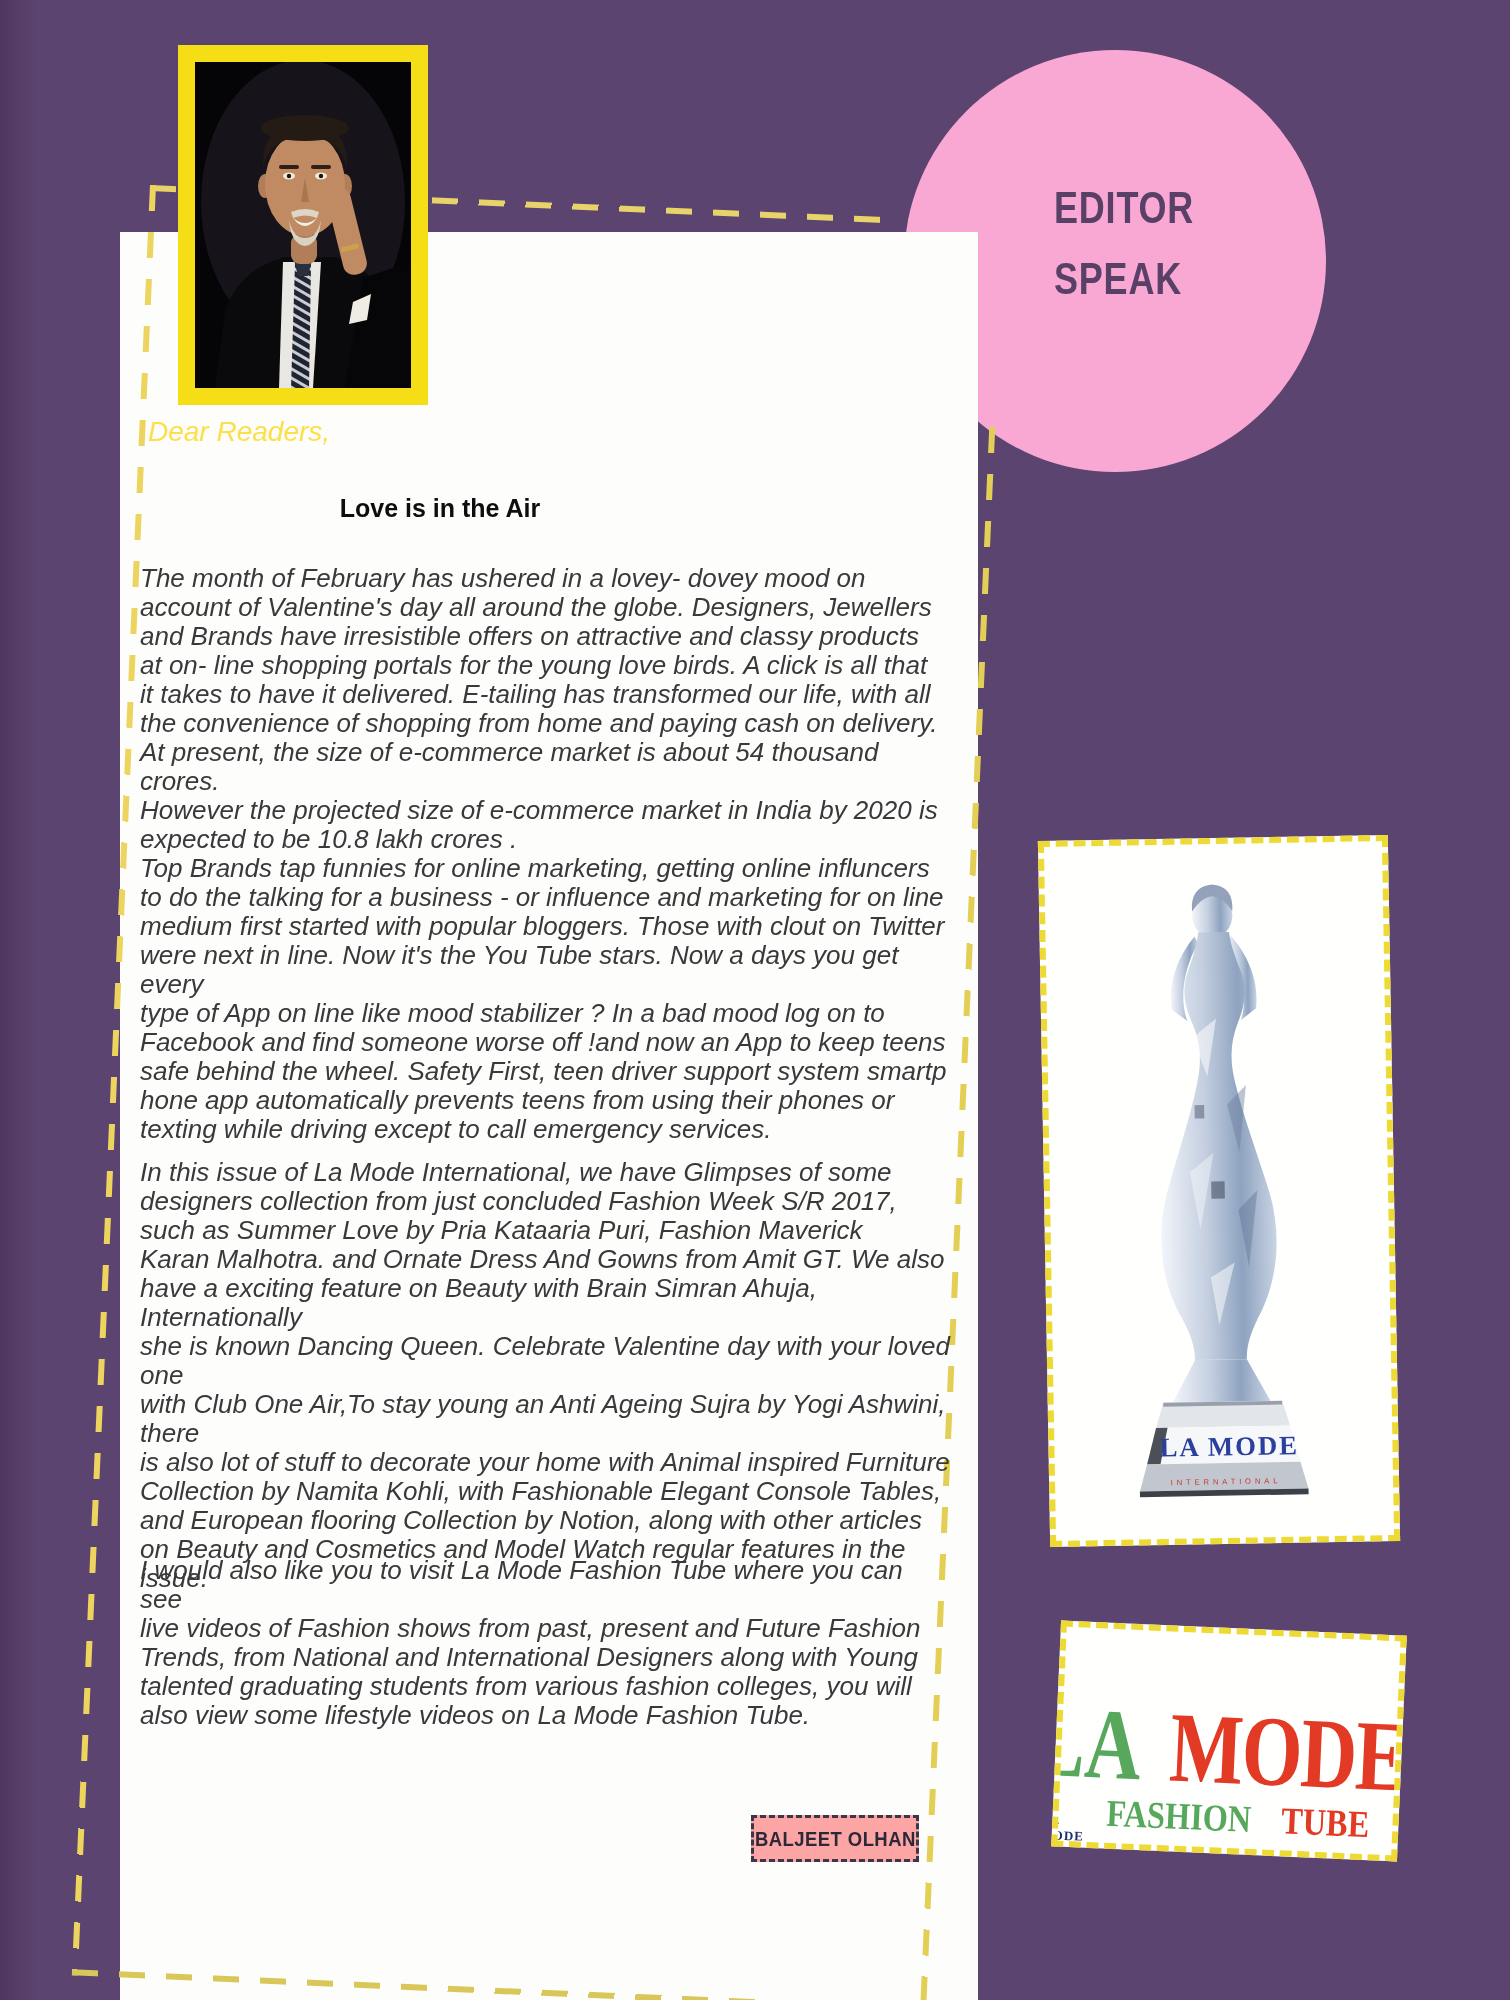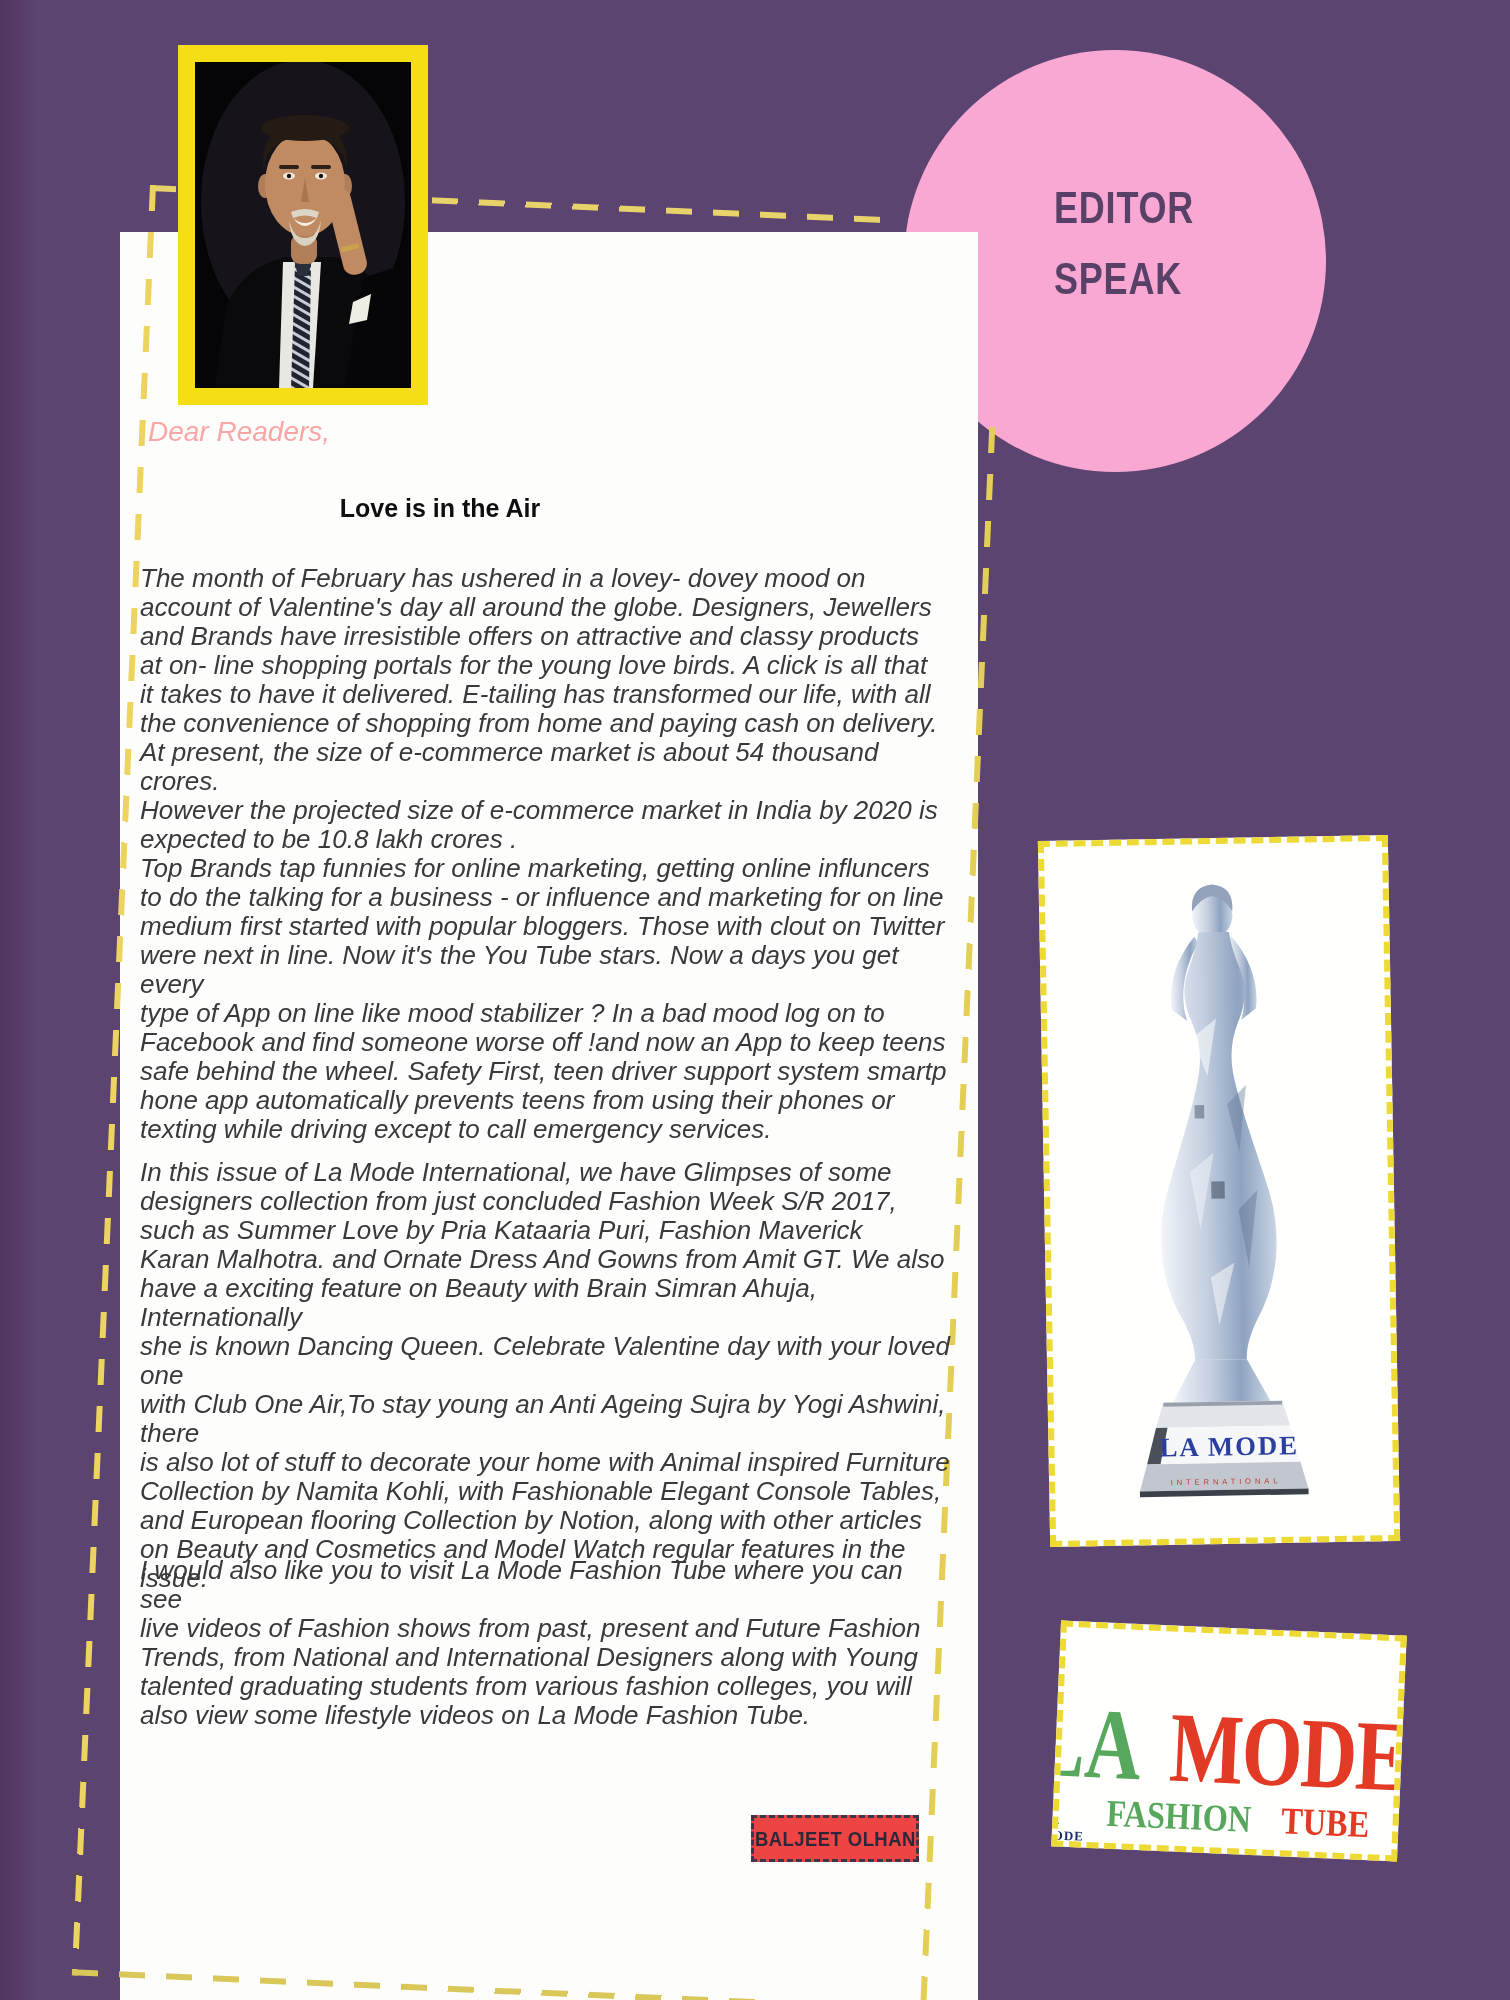--- a/index.html
+++ b/index.html
@@ -36,28 +36,28 @@
     background:repeating-linear-gradient(90deg,#d9c75a 0 26px,transparent 26px 47px);}
 
   
   .photo{position:absolute;left:178px;top:45px;width:250px;height:360px;
     background:#f6de17;z-index:5;display:flex;align-items:center;justify-content:center;}
   .photo svg{display:block;}
 
   
   .content{position:absolute;left:0;top:0;width:1510px;height:2000px;z-index:6;pointer-events:none;}
   .salutation{position:absolute;left:148px;top:416px;
-    font-style:italic;font-size:28px;color:#fca5a5;}
+    font-style:italic;font-size:28px;color:#fde047;}
   .heading{position:absolute;left:140px;top:494px;width:600px;text-align:center;
     font-weight:bold;font-size:25px;color:#0e0e0e;}
   .para{position:absolute;left:140px;width:810px;white-space:pre-line;
     font-style:italic;font-size:26px;line-height:29px;color:#39393b;}
   .p1{top:564px;} .p2{top:1158px;} .p3{top:1556px;}
   .sig{position:absolute;left:751px;top:1815px;width:168px;height:47px;
-    border:3px dashed #3c3648;background:#ef4444;box-sizing:border-box;
+    border:3px dashed #3c3648;background:#fca5a5;box-sizing:border-box;
     display:flex;align-items:center;justify-content:center;}
   .sig span{font-weight:bold;font-size:21px;letter-spacing:.5px;color:#2d2838;
     transform:scaleX(.88);white-space:nowrap;}
 
   
   .tbox{position:absolute;left:1044px;top:838px;width:350px;height:706px;
     background:#fffffe;border:6px dashed #eeda35;box-sizing:border-box;
     transform:rotate(-1deg);z-index:4;
     display:flex;align-items:center;justify-content:center;}
 

